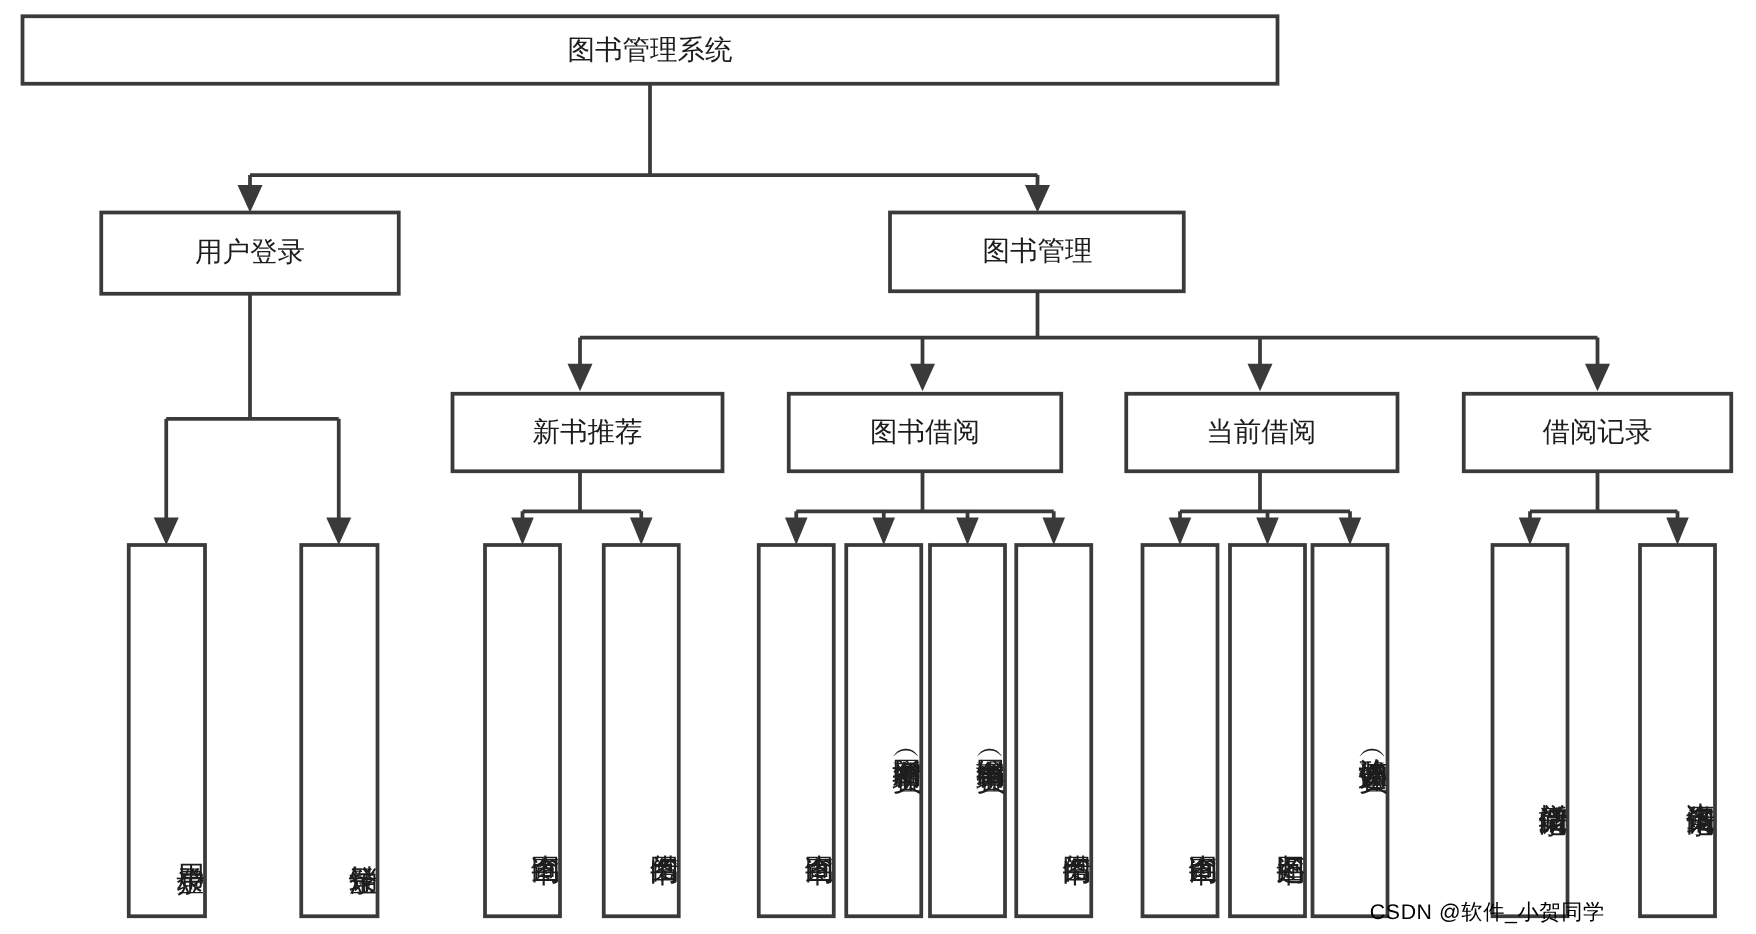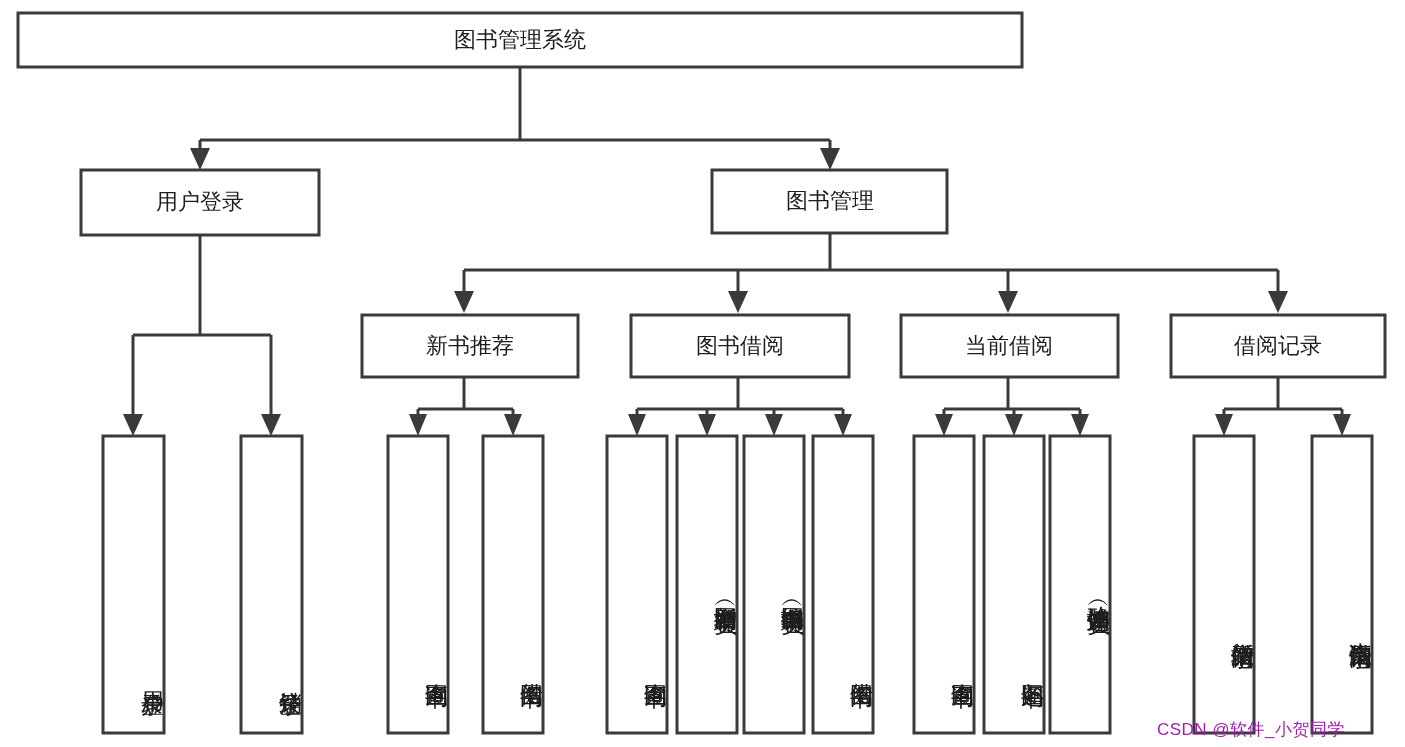--- a/index.html
+++ b/index.html
@@ -11,21 +11,20 @@
     width: 1405px;
     height: 747px;
     font-family: "Liberation Sans", "DejaVu Sans", sans-serif;
     overflow: hidden;
   }
   #stage {
     position: relative;
     width: 1304px;
     height: 747px;
     background: #ffffff;
-    padding-left: 48px;
   }
   svg#diagram {
     position: absolute;
     left: 0;
     top: 0;
     width: 1405px;
     height: 747px;
     display: block;
   }
   .node-box {
@@ -60,25 +59,25 @@
     font-family: "Liberation Sans", "DejaVu Sans", sans-serif;
     font-size: 23px;
     line-height: 1;
     color: #1d1d1d;
     letter-spacing: 1px;
     white-space: nowrap;
     pointer-events: none;
   }
   .watermark {
     position: absolute;
-    right: 7px;
+    right: 20px;
     bottom: 6px;
     font-family: "Liberation Sans", "DejaVu Sans", sans-serif;
     font-size: 17px;
-    color: #a21caf;
+    color: #000000;
     letter-spacing: 0.5px;
     user-select: none;
   }
 </style>
 </head>
 <body>
 
 <div id="stage">
 
   <svg id="diagram" viewBox="0 0 1405 747">

